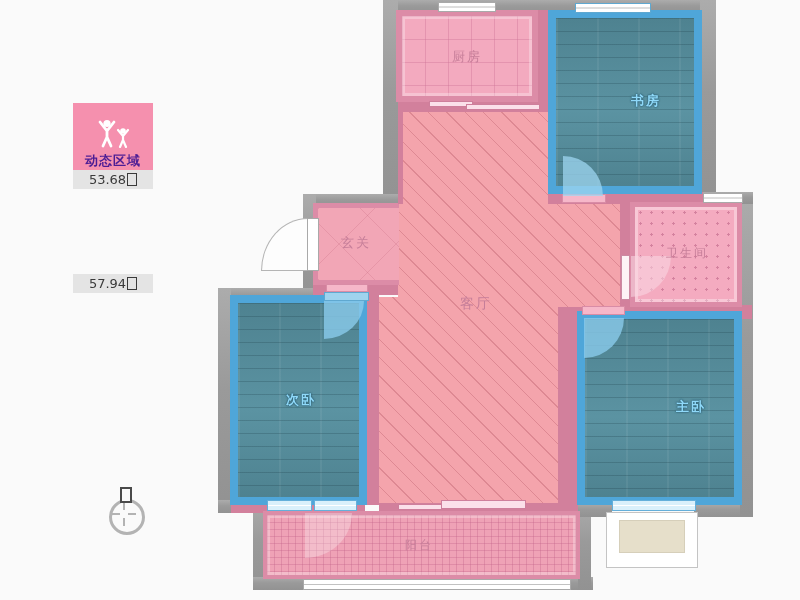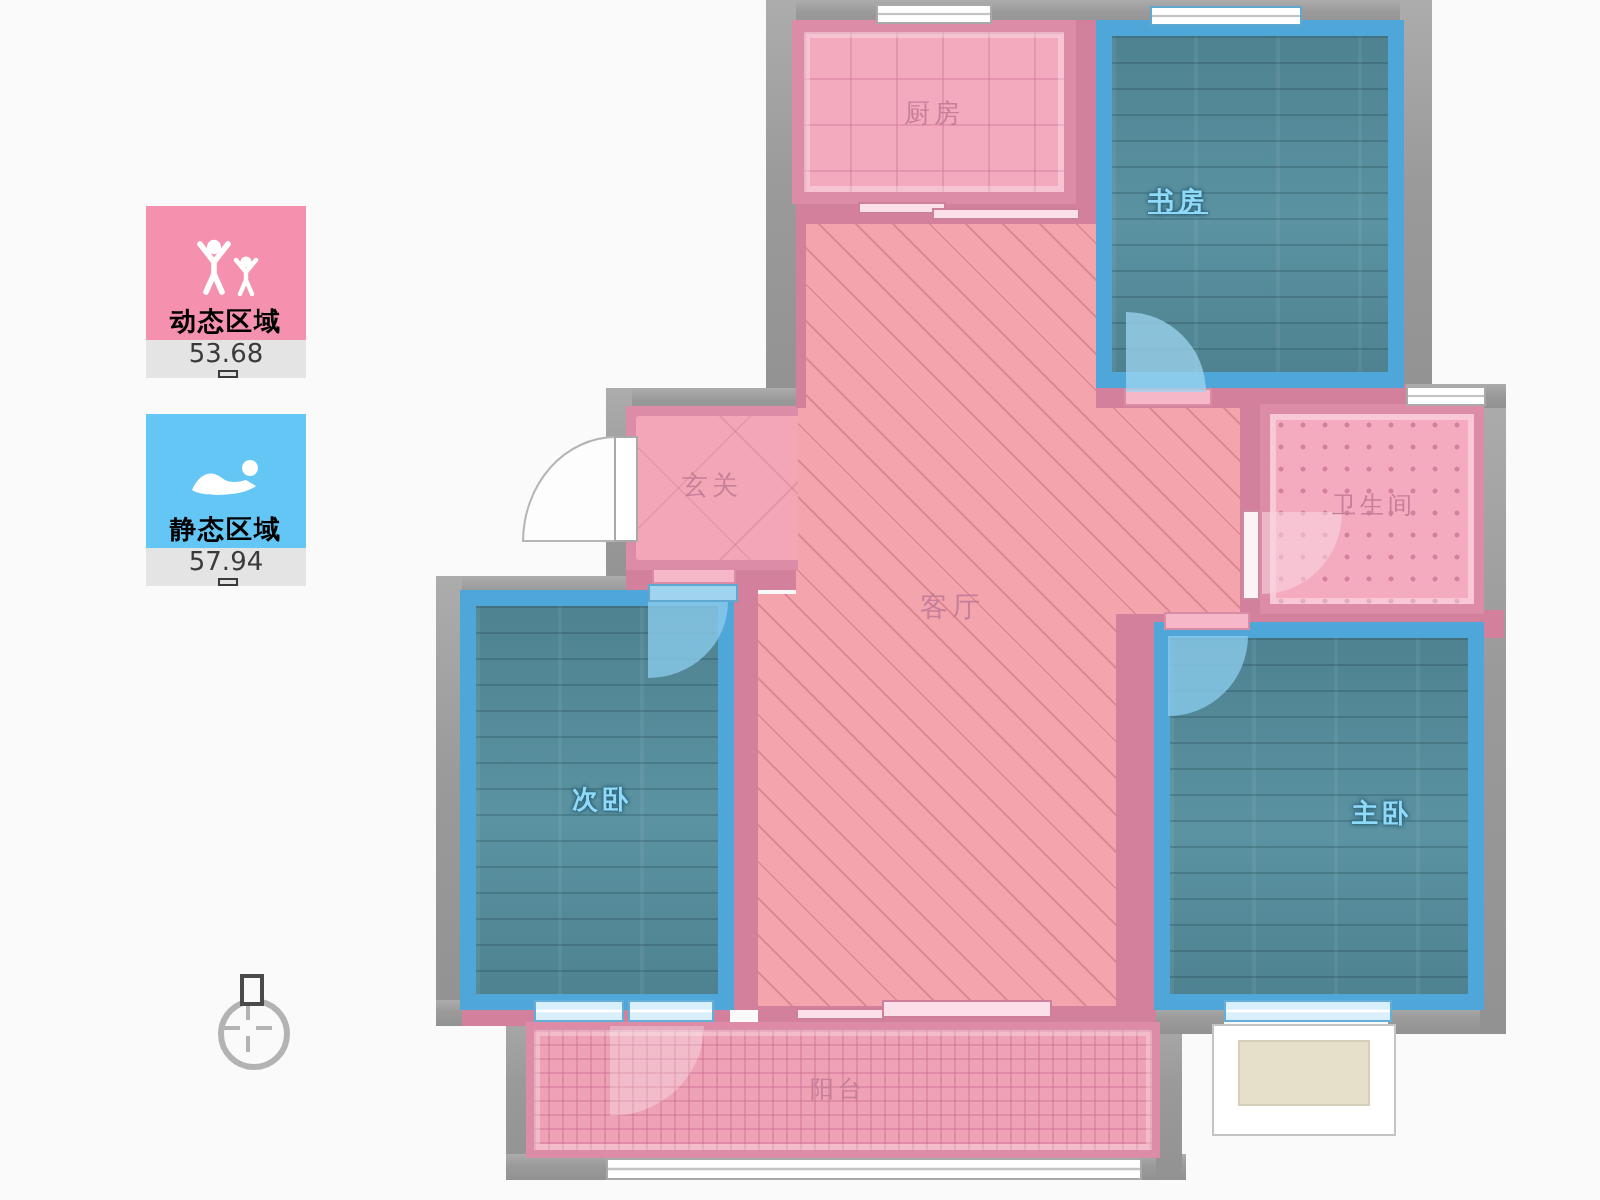--- a/index.html
+++ b/index.html
@@ -39,23 +39,23 @@
   .arc{position:absolute;box-sizing:border-box;}
   
   .rlabel{position:absolute;transform:translate(-50%,-50%);font-size:13px;letter-spacing:2px;
           color:#C67E99;white-space:nowrap;z-index:40;}
   .rlabel.small{font-size:12px;}
   .rlabel.teal-t{color:#8FD9F9;font-weight:bold;
           text-shadow:0 0 2px #2E6277,0 0 2px #2E6277,0 0 1px #2E6277;}
   
   .lg-box{position:absolute;width:80px;height:67px;display:flex;flex-direction:column;
           align-items:center;justify-content:flex-end;padding-bottom:5px;}
-  .lg-label{color:#000000;font-size:13px;font-weight:bold;letter-spacing:1px;}
+  .lg-label{color:#4c1d95;font-size:13px;font-weight:bold;letter-spacing:1px;}
   .lg-val{position:absolute;width:80px;height:19px;background:#E4E4E4;color:#3A3A3A;
-          font-size:13px;display:flex;align-items:center;justify-content:center;flex-direction:column;}
+          font-size:13px;display:flex;align-items:center;justify-content:center;}
   .tofu{display:inline-block;width:8px;height:11px;border:1px solid #3A3A3A;margin-left:1px;}
   .lg-icon{margin-bottom:4px;}
   
   .compass-circle{position:absolute;left:109px;top:499px;width:30px;height:30px;border:3px solid #B3B3B3;border-radius:50%;}
   .ctick{position:absolute;background:#B3B3B3;}
   .nbox{position:absolute;left:120px;top:487px;width:8px;height:12px;border:2px solid #4A4A4A;background:#FAFAFA;}
   .z1{z-index:1}.z2{z-index:2}.z3{z-index:3}.z4{z-index:4}.z5{z-index:5}
 </style>
 </head>
 <body>
@@ -73,27 +73,20 @@
       </g>
       <circle cx="30" cy="13" r="2.8" fill="#fff"></circle>
     </svg>
     <span class="lg-label">动态区域</span>
   </div>
   <div class="lg-val" style="left:73px;top:170px;">
     <span>53.68</span>
       <span class="tofu"></span>
   </div>
 
-  <div class="lg-box" style="left:73px;top:207px;background:#63C6F5;">
-    <svg class="lg-icon" width="40" height="26" viewBox="0 0 40 26">
-      <circle cx="32" cy="8" r="4" fill="#fff"></circle>
-      <path d="M3 19 C7 10 13 9 18 13 C22 16 26 15 30 14 L35 17 C29 22 9 23 3 19 Z" fill="#fff"></path>
-    </svg>
-    <span class="lg-label">静态区域</span>
-  </div>
   <div class="lg-val" style="left:73px;top:274px;">
     <span>57.94</span>
       <span class="tofu"></span>
   </div>
 
   <div class="compass-circle"></div>
   <div class="ctick" style="left:123px;top:502px;width:2px;height:8px;"></div>
   <div class="ctick" style="left:123px;top:518px;width:2px;height:8px;"></div>
   <div class="ctick" style="left:112px;top:513px;width:8px;height:2px;"></div>
   <div class="ctick" style="left:128px;top:513px;width:8px;height:2px;"></div>
@@ -165,21 +158,21 @@
   <div class="gapbar z5" style="left:326px;top:284px;width:42px;height:8px;background:#F6B7C9;border:1px solid #D98CA6;"></div>
   <div class="gapbar z5" style="left:324px;top:292px;width:45px;height:9px;background:#9FD3EE;border:1px solid #5FA8D0;"></div>
   <div class="arc z5" style="left:324px;top:301px;width:40px;height:38px;background:rgba(138,203,235,.8);border-bottom-right-radius:100% 100%;"></div>
 
   <div class="gapbar z5" style="left:582px;top:306px;width:43px;height:9px;background:#F6B7C9;border:1px solid #D98CA6;"></div>
   <div class="arc z5" style="left:584px;top:318px;width:40px;height:40px;background:rgba(138,203,235,.8);border-bottom-right-radius:100% 100%;"></div>
 
   <div class="arc z5" style="left:305px;top:513px;width:47px;height:45px;background:rgba(255,255,255,.28);border-bottom-right-radius:100% 100%;"></div>
 
   <div class="rlabel" style="left:467px;top:57px;">厨房</div>
-  <div class="rlabel teal-t" style="left:589px;top:101px;text-decoration:underline;">书房</div>
+  <div class="rlabel teal-t" style="left:646px;top:101px;">书房</div>
   <div class="rlabel" style="left:356px;top:243px;">玄关</div>
   <div class="rlabel" style="left:476px;top:304px;font-size:14px;">客厅</div>
   <div class="rlabel small" style="left:687px;top:253px;">卫生间</div>
   <div class="rlabel teal-t" style="left:301px;top:400px;">次卧</div>
   <div class="rlabel teal-t" style="left:660px;top:407px;margin-left:31px;">主卧</div>
   <div class="rlabel small" style="left:419px;top:545px;">阳台</div>
 
 </div>
 
 </body></html>

